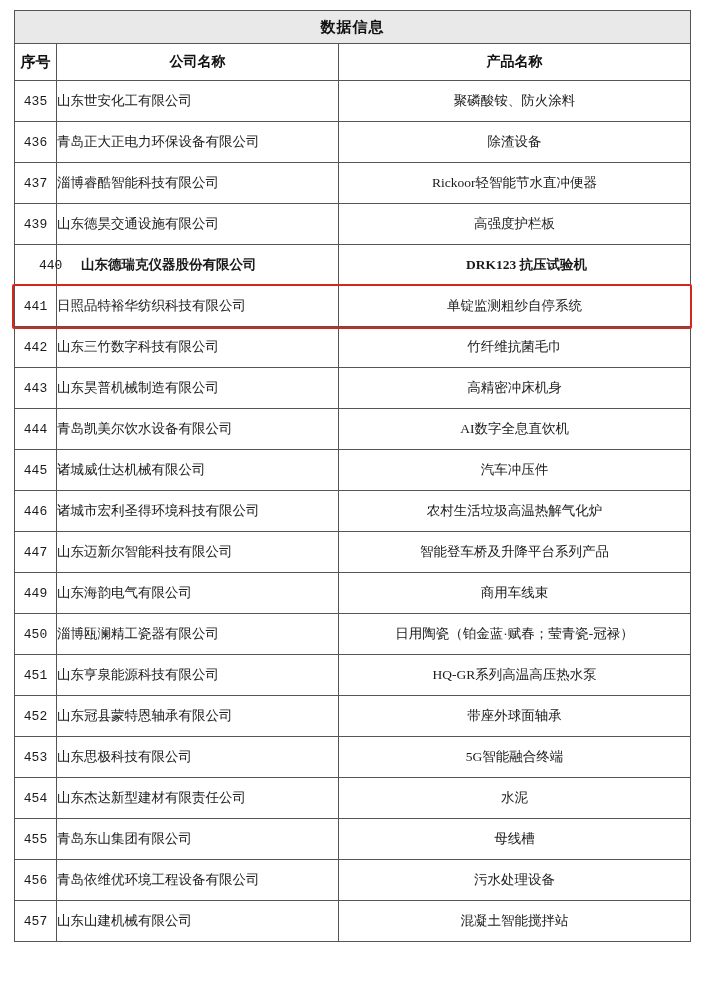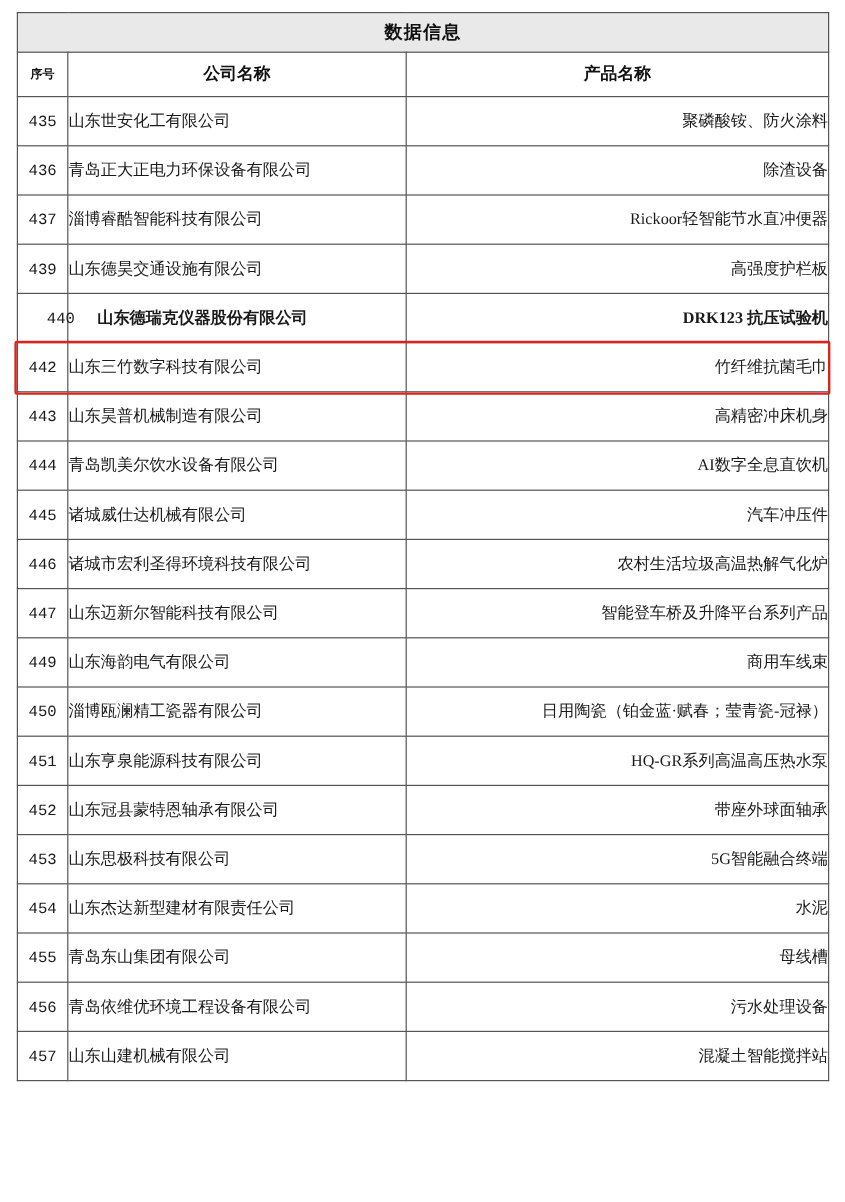--- a/index.html
+++ b/index.html
@@ -45,39 +45,39 @@
   }
   .head-cell {
     height: 36px;
     text-align: center;
     font-size: 14px;
     font-weight: bold;
     background: #ffffff;
     color: #111;
   }
   .head-cell.idx {
-    font-size: 10px;
+    font-size: 15px;
   }
   .row-cell {
     height: 40px;
     font-size: 13.5px;
     color: #1a1a1a;
   }
   .c-idx {
     text-align: center;
     font-size: 13px;
     font-family: Liberation Mono, monospace;
   }
   .c-company {
     padding-left: 8px;
     text-align: left;
   }
   .c-product {
     padding-left: 8px;
-    text-align: right;
+    text-align: center;
   }
   col.col-idx { width: 42px; }
   col.col-company { width: 282px; }
   col.col-product { width: 352px; }
 
   
   tr.highlight td {
     position: relative;
     padding-left: 24px;
   }
@@ -136,20 +136,25 @@
           <td class="row-cell c-idx">439</td>
           <td class="row-cell c-company">山东德昊交通设施有限公司</td>
           <td class="row-cell c-product">高强度护栏板</td>
         </tr>
         <tr class="highlight">
           <td class="row-cell c-idx">440</td>
           <td class="row-cell c-company hl-text">山东德瑞克仪器股份有限公司</td>
           <td class="row-cell c-product hl-text">DRK123 抗压试验机</td>
         </tr>
         <tr>
+          <td class="row-cell c-idx">441</td>
+          <td class="row-cell c-company">日照品特裕华纺织科技有限公司</td>
+          <td class="row-cell c-product">单锭监测粗纱自停系统</td>
+        </tr>
+        <tr>
           <td class="row-cell c-idx">442</td>
           <td class="row-cell c-company">山东三竹数字科技有限公司</td>
           <td class="row-cell c-product">竹纤维抗菌毛巾</td>
         </tr>
         <tr>
           <td class="row-cell c-idx">443</td>
           <td class="row-cell c-company">山东昊普机械制造有限公司</td>
           <td class="row-cell c-product">高精密冲床机身</td>
         </tr>
         <tr>

